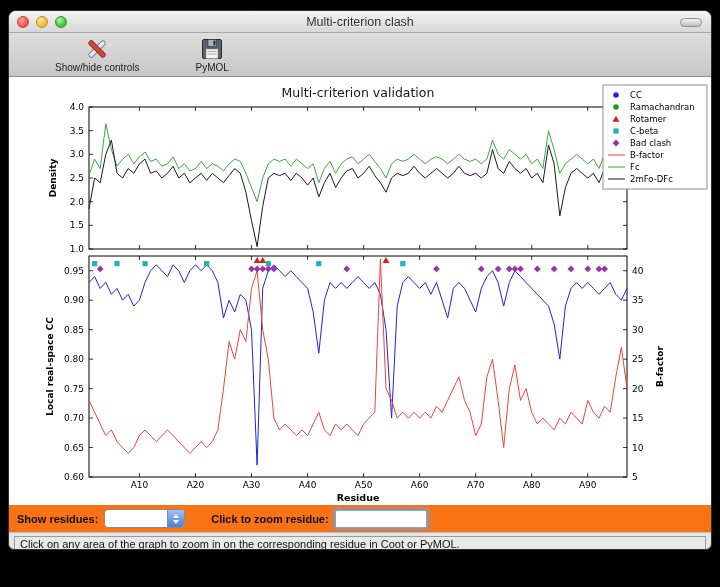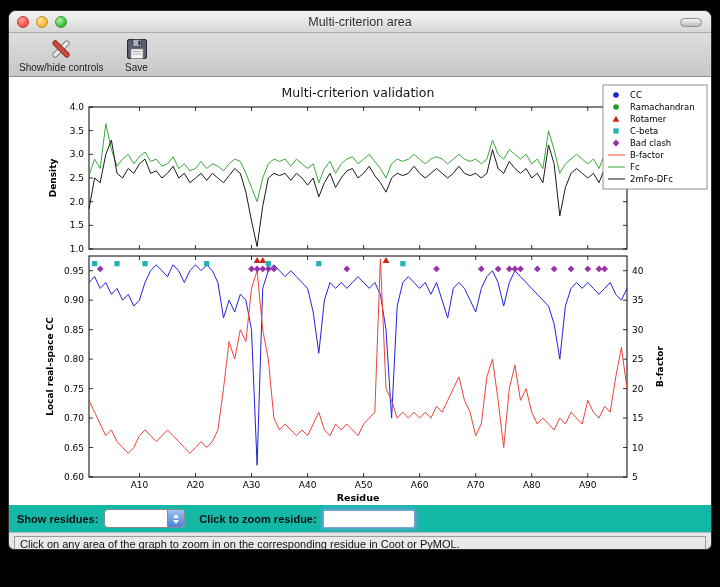--- a/index.html
+++ b/index.html
@@ -12,30 +12,30 @@
   .title{font-size:12.5px;color:#2d2d2d;text-shadow:0 1px 0 rgba(255,255,255,.6);}
   .lights{position:absolute;left:8px;top:5px;display:flex;gap:7px;}
   .light{width:12px;height:12px;border-radius:50%;}
   .light.close{background:radial-gradient(circle at 35% 30%,#ffa6a0,#f9564f 60%,#d6423c);border:1px solid #b9443e;}
   .light.min{background:radial-gradient(circle at 35% 30%,#ffe6a8,#fcb932 60%,#dd9f27);border:1px solid #bb8d33;}
   .light.max{background:radial-gradient(circle at 35% 30%,#b6f3a8,#3ec83f 60%,#2fa932);border:1px solid #3c9340;}
   .capsule{position:absolute;right:9px;top:7px;width:22px;height:9px;border-radius:5px;
     border:1px solid #8d8d8d;background:linear-gradient(#f6f6f6,#bdbdbd);}
   .toolbar{flex:0 0 44px;background:linear-gradient(#dedede,#c7c7c7);border-bottom:1px solid #8f8f8f;
     display:flex;align-items:flex-start;padding:2px 6px 0;}
-  .toolbtn{display:flex;flex-direction:column;align-items:center;margin-right:12px;padding:1px 4px;}
+  .toolbtn{display:flex;flex-direction:column;align-items:center;margin-right:12px;padding:1px 4px;margin-left:36px;}
   .ticon{width:26px;height:26px;display:flex;align-items:center;justify-content:center;}
   .tlabel{font-size:10px;color:#1c1c1c;}
   .canvas{flex:0 0 428px;background:#fff;position:relative;text-align:center;}
   #chart-svg{display:block;}
   #chart-svg text{font-family:"DejaVu Sans",sans-serif;}
-  .controls{flex:0 0 28px;background:#14b8a6;border-bottom:1px solid #bdbdbd;
+  .controls{flex:0 0 28px;background:#f97316;border-bottom:1px solid #bdbdbd;
     display:flex;align-items:center;padding:0 8px;gap:6px;}
   .ctl-label{font-size:11px;font-weight:bold;color:#101010;}
-  .zoom-lab{margin-left:8px;}
+  .zoom-lab{margin-left:20px;}
   .combo{display:flex;height:19px;border:1px solid #8a8a8a;border-radius:4px;overflow:hidden;background:#fff;}
   .combo-text{font-size:11px;padding:20px 8px 0 8px;min-width:62px;color:#000;white-space:pre;}
   .combo-stepper{width:17px;background:linear-gradient(#9ec2f5,#4a7fd6);display:flex;flex-direction:column;
     align-items:center;justify-content:center;gap:2px;border-left:1px solid #6f8fbf;}
   .arr{width:0;height:0;border-left:3.5px solid transparent;border-right:3.5px solid transparent;}
   .arr.up{border-bottom:4px solid #fff;}
   .arr.down{border-top:4px solid #fff;}
   .zoom-input{width:92px;height:18px;border:1px solid #7ea7d8;border-radius:2px;background:#fff;
     box-shadow:0 0 4px 2px rgba(110,160,220,.75);font-size:11px;padding:0 4px;outline:none;
     font-family:"Liberation Sans",sans-serif;}
@@ -47,21 +47,21 @@
 <body>
 
 <div class="window">
 
   <div class="titlebar">
     <div class="lights">
       <div class="light close"></div>
       <div class="light min"></div>
       <div class="light max"></div>
     </div>
-    <div class="title">Multi-criterion area</div>
+    <div class="title">Multi-criterion clash</div>
     <div class="capsule"></div>
   </div>
 
   <div class="toolbar">
     <div class="toolbtn">
       <span class="ticon">
         <svg width="26" height="26" viewBox="0 0 26 26">
           <rect x="10.8" y="2.5" width="4.6" height="21" rx="2" fill="#e7e9ee" stroke="#7c828c" stroke-width="1" transform="rotate(45 13 13)"></rect>
           <rect x="10.8" y="2.5" width="4.6" height="21" rx="2" fill="#d24a38" stroke="#8e2f22" stroke-width="1" transform="rotate(-45 13 13)"></rect>
         </svg>
@@ -72,21 +72,21 @@
       <span class="ticon">
         <svg width="24" height="24" viewBox="0 0 24 24">
           <rect x="2.5" y="2.5" width="19" height="19" rx="1.5" fill="#59616e" stroke="#262b33"></rect>
           <rect x="8" y="2.5" width="8.5" height="7" fill="#aeb5c0" stroke="#262b33" stroke-width="0.6"></rect>
           <rect x="13.4" y="3.6" width="2.1" height="4.6" fill="#262b33"></rect>
           <rect x="6" y="12" width="12" height="9.5" fill="#f4f4f4" stroke="#8a8a8a" stroke-width="0.6"></rect>
           <line x1="7.5" y1="14.5" x2="16.5" y2="14.5" stroke="#9c9c9c" stroke-width="0.8"></line>
           <line x1="7.5" y1="17" x2="16.5" y2="17" stroke="#9c9c9c" stroke-width="0.8"></line>
         </svg>
       </span>
-      <span class="tlabel">Save</span>
+      <span class="tlabel">PyMOL</span>
     </div>
   </div>
 
   <div class="canvas">
     <svg id="chart-svg" width="704" height="428">
         <rect x="80" y="30" width="538" height="142" fill="#fff" stroke="#000" stroke-width="1"></rect>
         <rect x="80" y="179" width="538" height="221" fill="#fff" stroke="#000" stroke-width="1"></rect>
         <text x="349" y="20" font-size="12.5" fill="#151515" text-anchor="middle">Multi-criterion validation</text>
         <line x1="80" y1="172" x2="84" y2="172" stroke="#000" stroke-width="0.8"></line>
         <line x1="614" y1="172" x2="618" y2="172" stroke="#000" stroke-width="0.8"></line>

